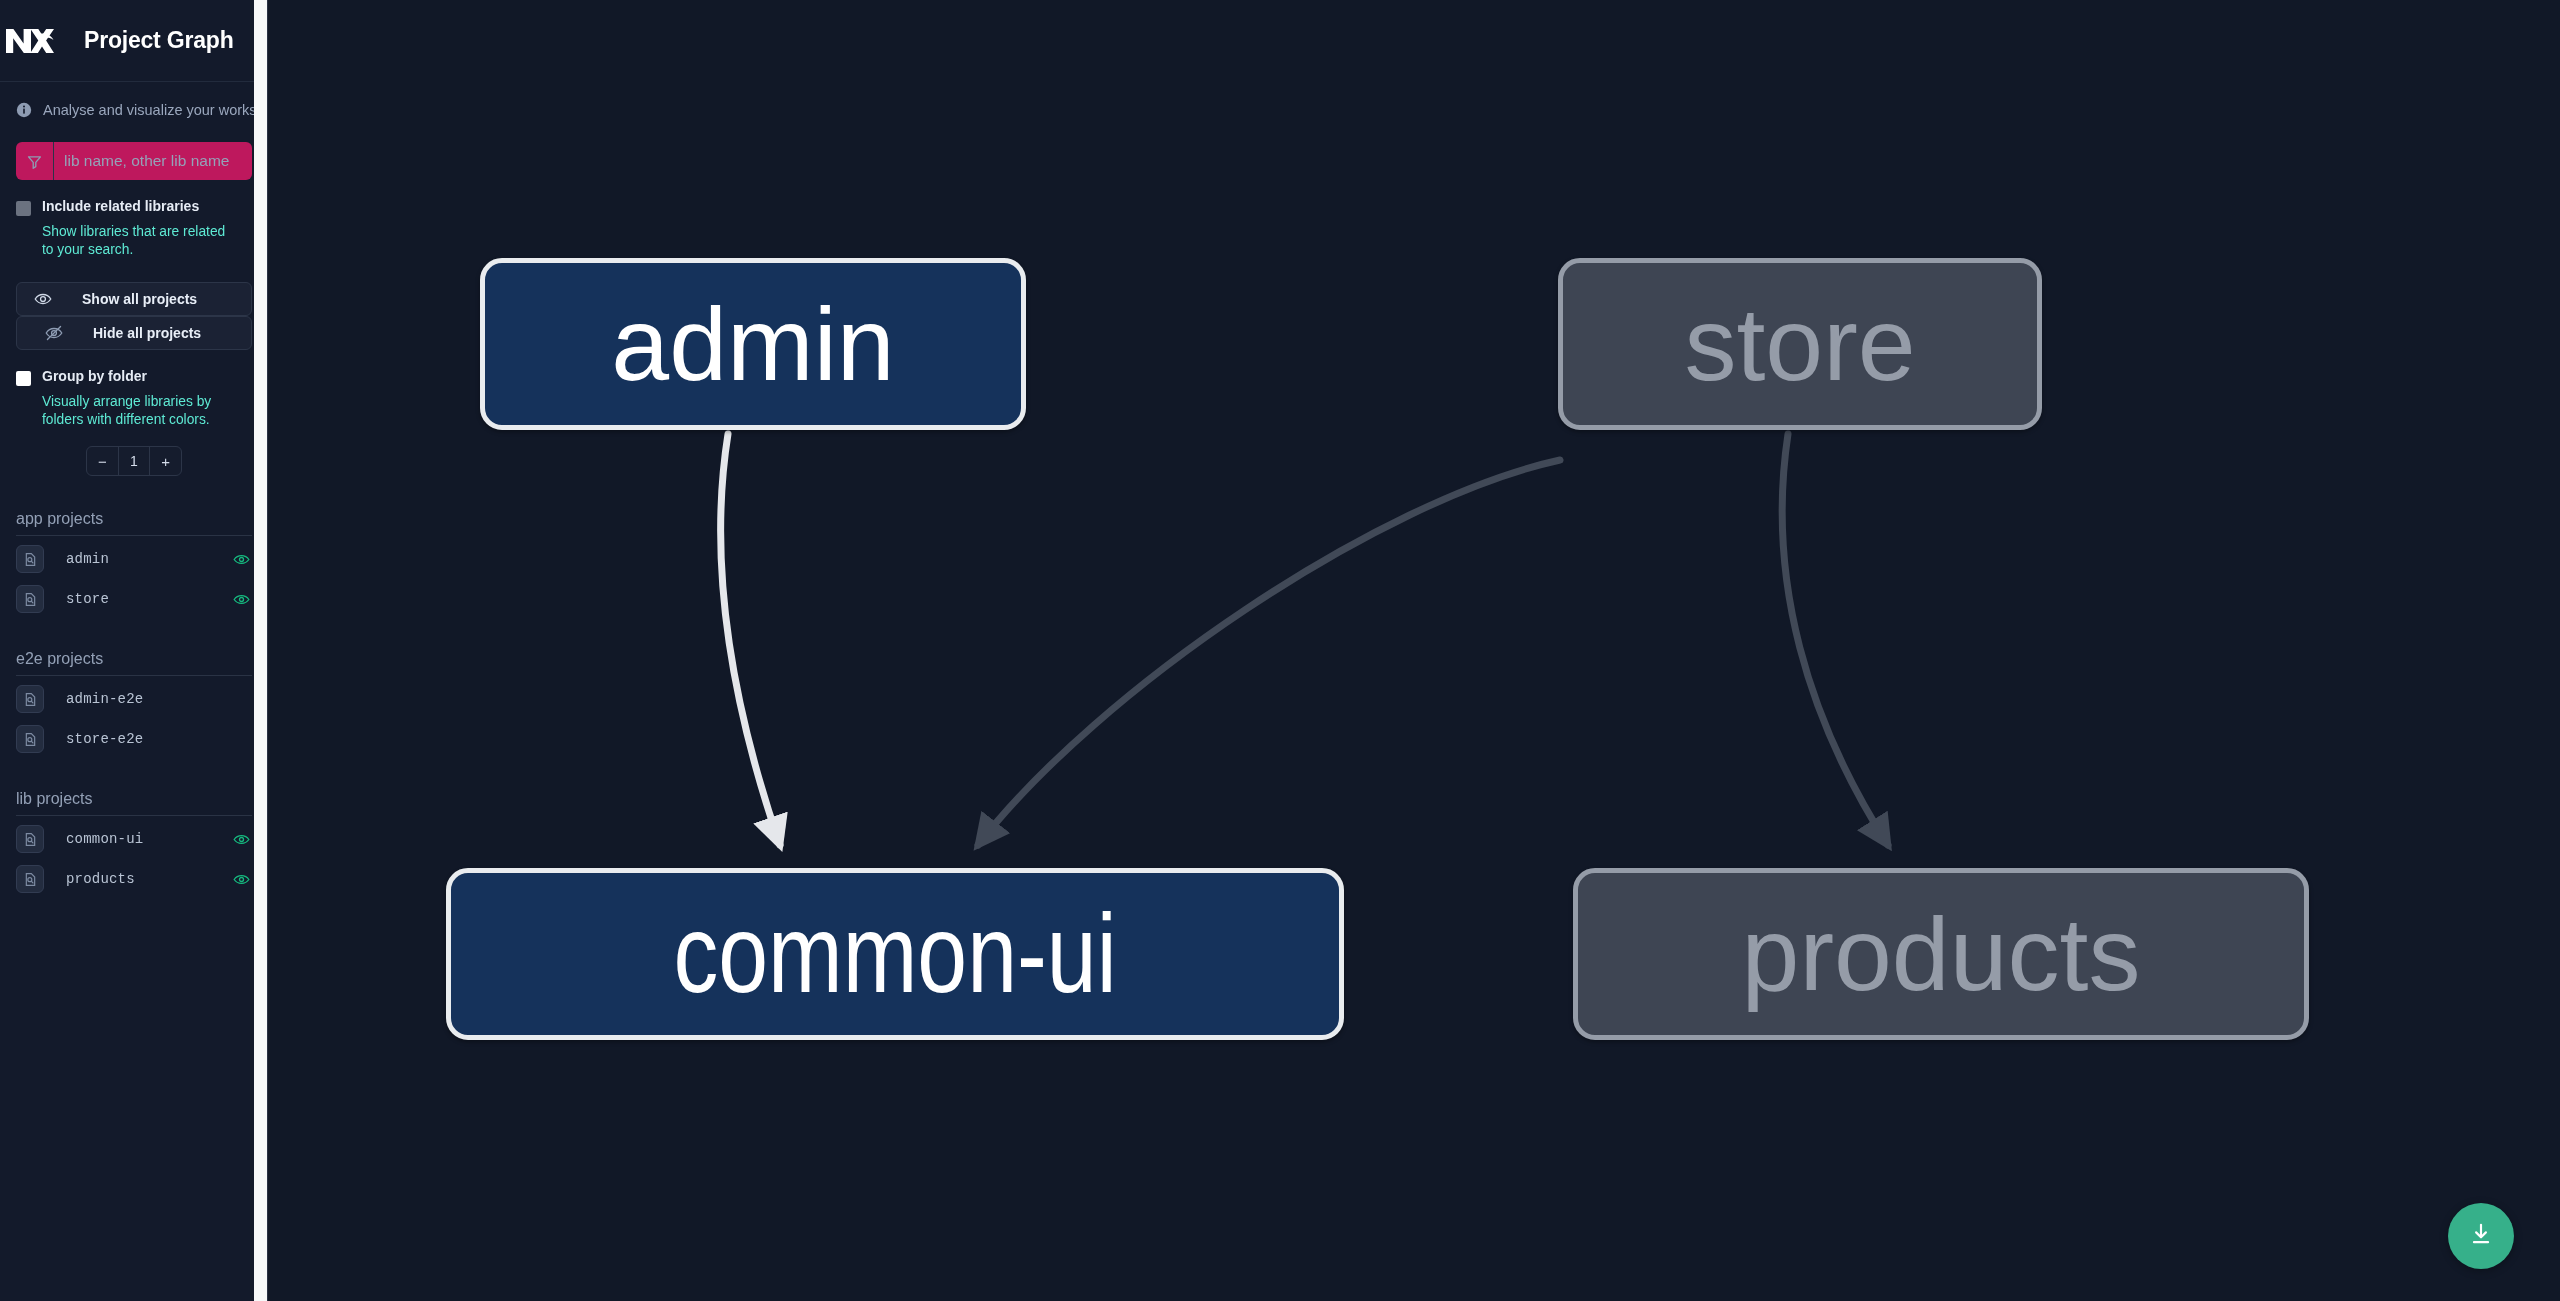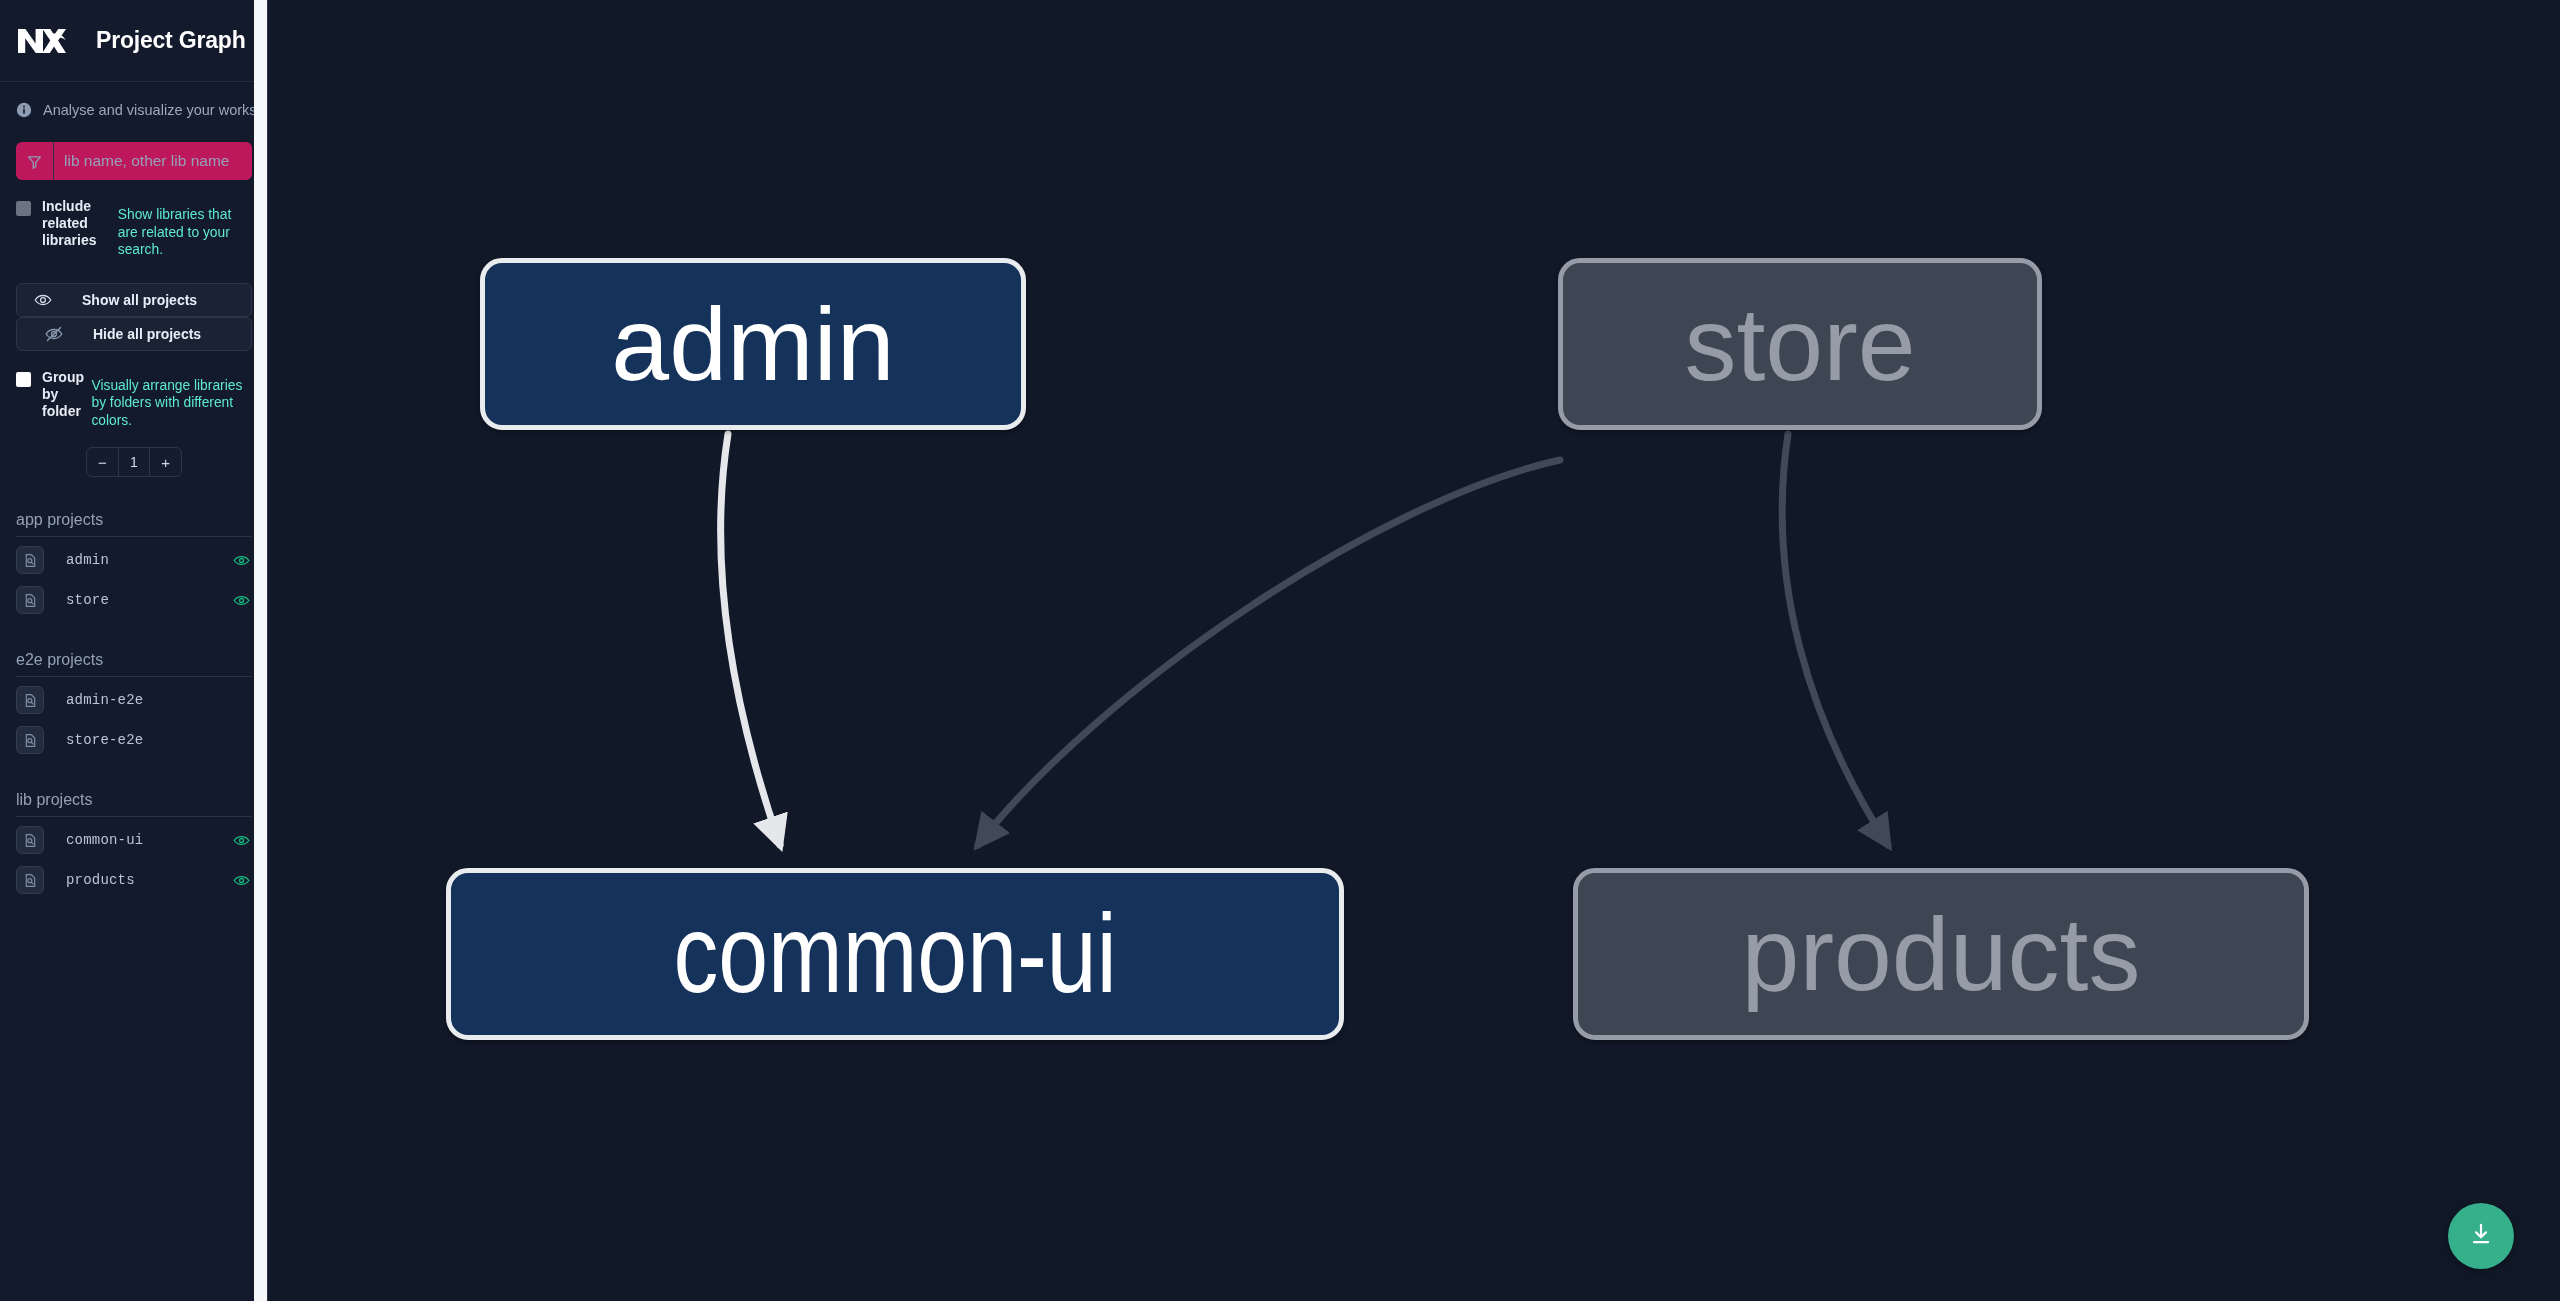--- a/index.html
+++ b/index.html
@@ -33,21 +33,21 @@
   .sidebar-scroll {
     width: 268px;
     height: 1301px;
     overflow: hidden;
   }
 
   .sb-header {
     height: 82px;
     display: flex;
     align-items: center;
-    padding: 0 0 0 14px;
+    padding: 0 0 0 2px;
     border-bottom: 1px solid #222b3d;
     background: #131a2b;
   }
 
   .nx-logo { width: 52px; height: 44px; flex: 0 0 52px; }
 
   .sb-title {
     color: #ffffff;
     font-size: 23px;
     font-weight: bold;
@@ -130,21 +130,21 @@
   .cbox.green { background: #22ad7f; }
   .cbox.green::after {
     content: "";
     position: absolute;
     left: 4px; top: 1px;
     width: 5px; height: 9px;
     border: solid #0c1a16;
     border-width: 0 2.2px 2.2px 0;
     transform: rotate(42deg);
   }
-  .chk-text { display: flex; flex-direction: row; }
+  .chk-text { display: flex; flex-direction: column; }
   .chk-label {
     color: #e6ecf5;
     font-size: 14px;
     font-weight: bold;
     line-height: 17px;
   }
   .chk-desc {
     color: #5eead4;
     font-size: 13.8px;
     line-height: 17.5px;

